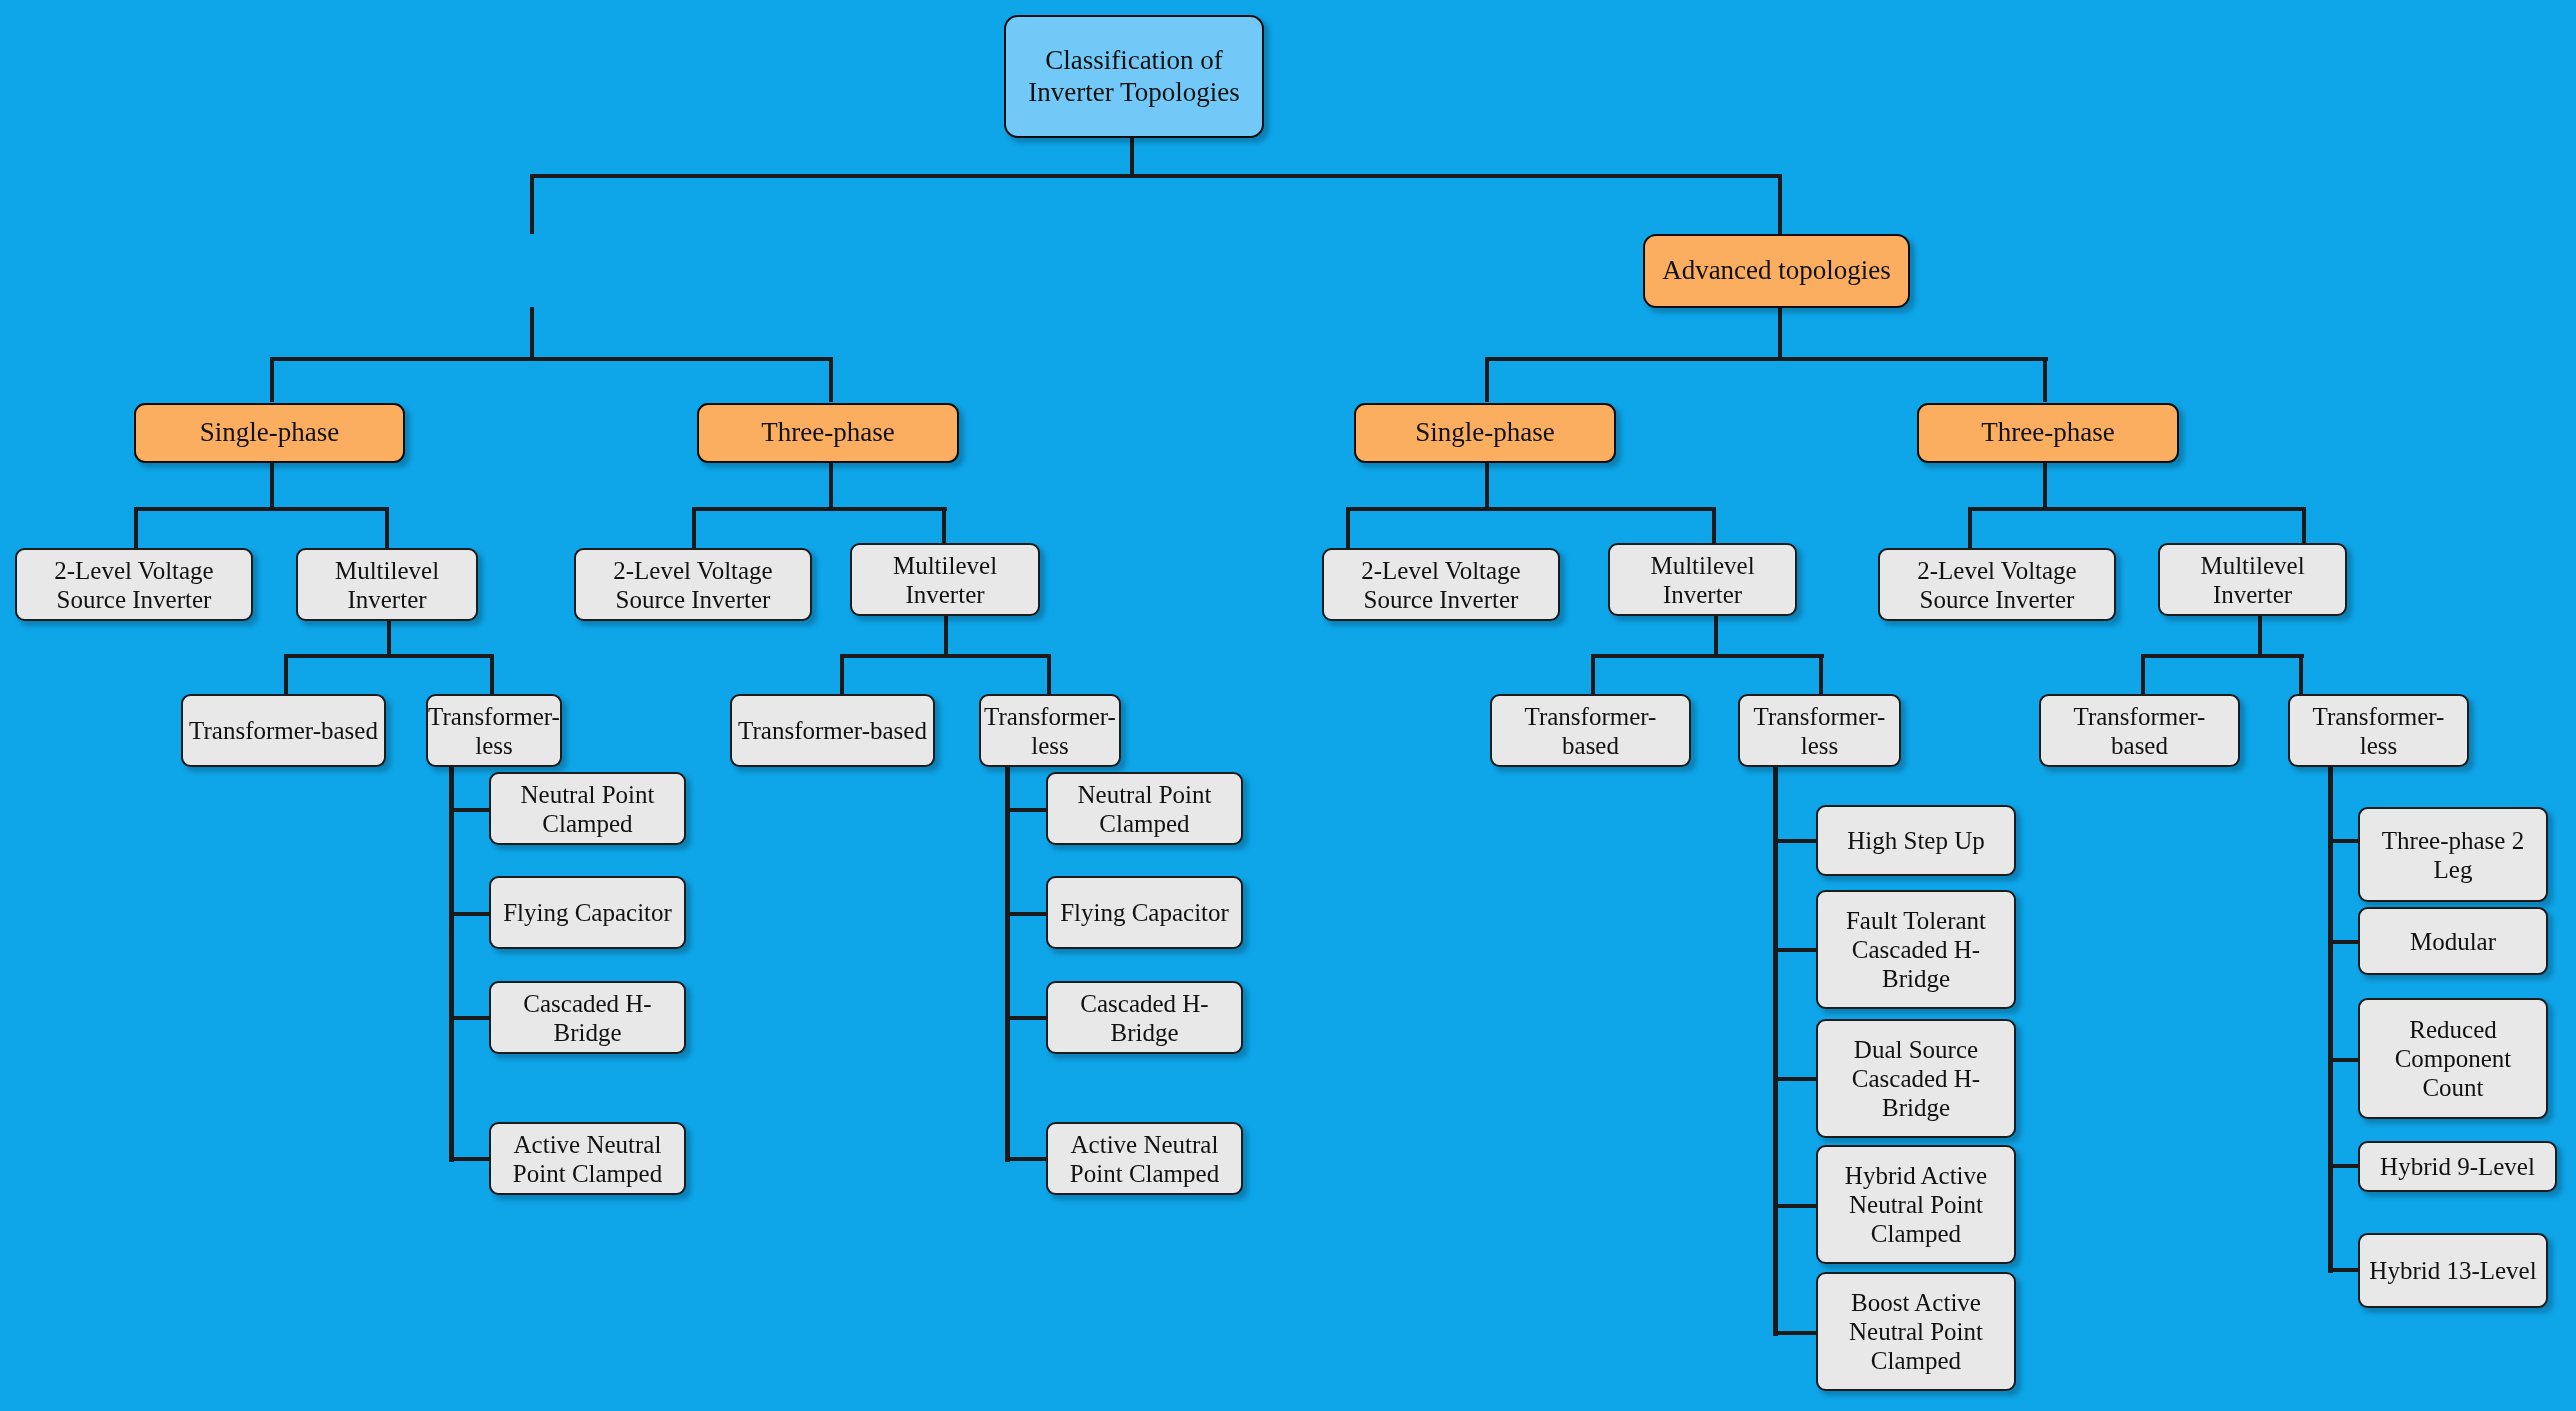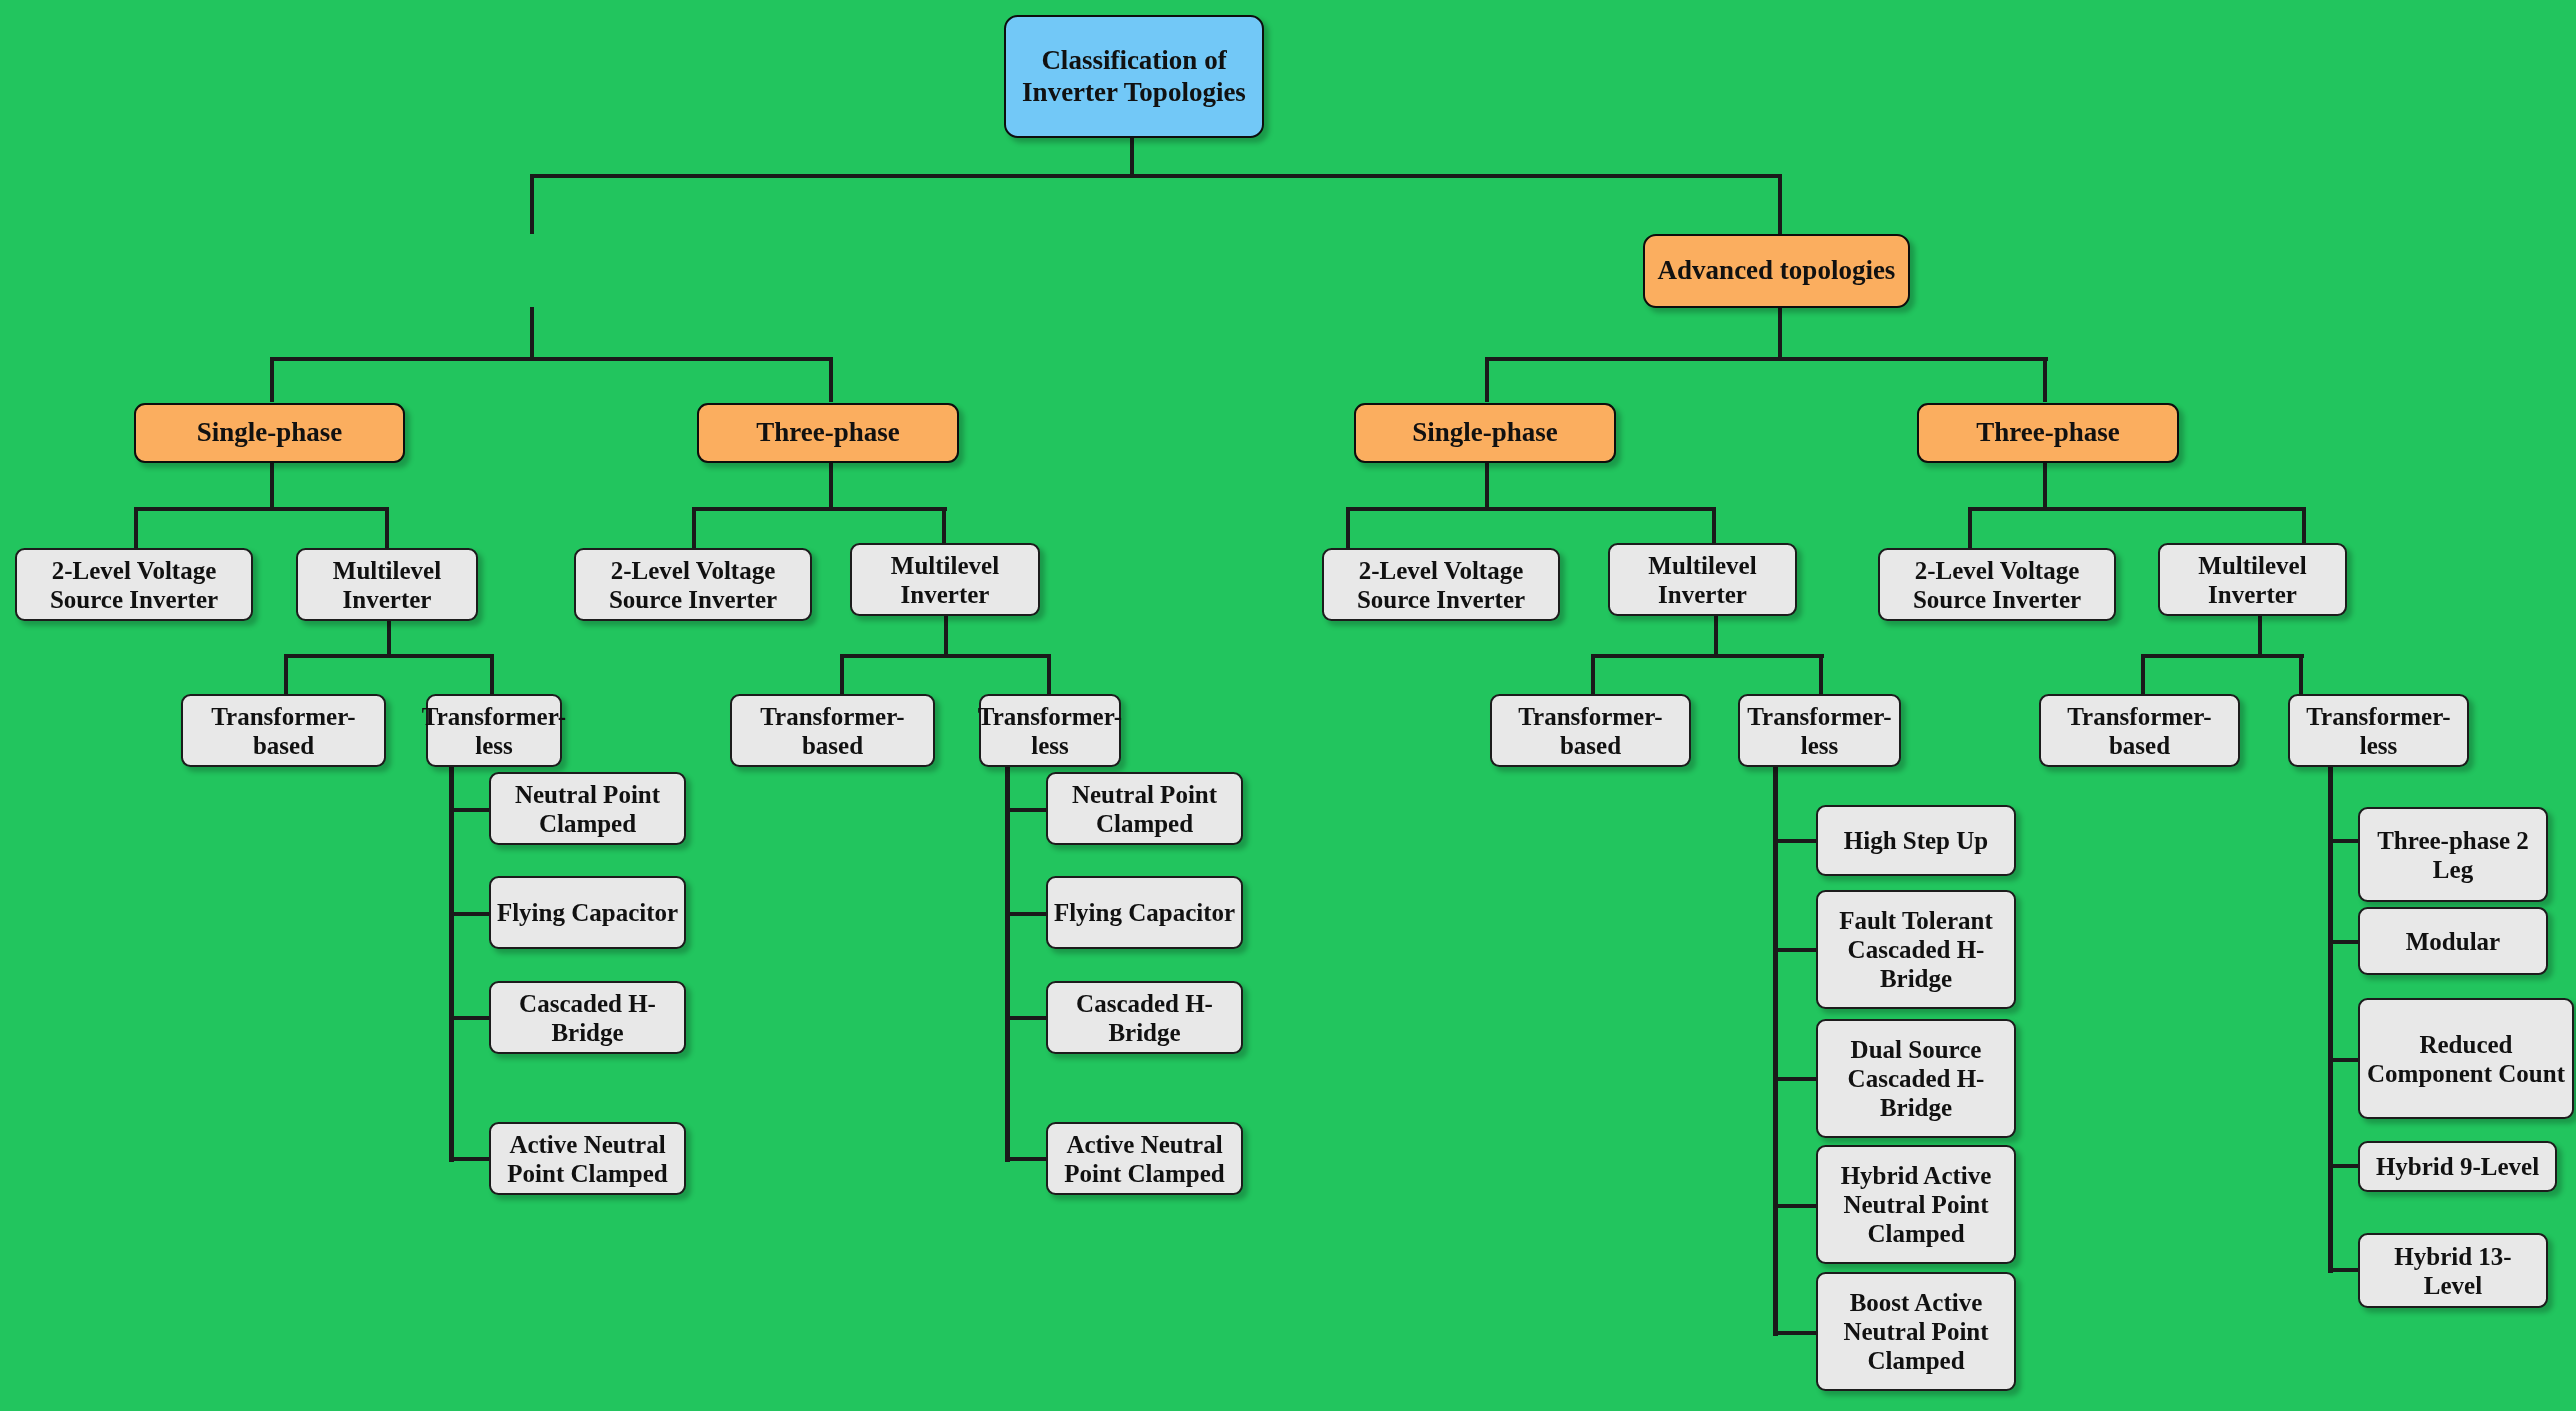--- a/index.html
+++ b/index.html
@@ -1,22 +1,21 @@
 <!DOCTYPE html>
 <html style="font-size:11px"><head>
 <meta charset="utf-8">
 <style>
   html,body{margin:0;padding:0;background:#ffffff;}
   #stage{
     position:relative;
     width:2576px;height:1412px;
-    background:#22c55e;
+    background:#0ea5e9;
     font-family:"Liberation Serif","DejaVu Serif",serif;
     overflow:hidden;
-    font-weight:bold;
   }
   .node{
     position:absolute;
     box-sizing:border-box;
     border:2.7px solid #1c1c1c;
     border-radius:11px;
     background:#e8e8e8;
     color:#111111;
     display:flex;
     align-items:center;
@@ -165,18 +164,18 @@
   <div class="node leaf" style="left:1046px;top:1122px;width:197px;height:73px;">Active Neutral Point Clamped</div>
 
   <div class="node leaf" style="left:1816px;top:805px;width:200px;height:71px;">High Step Up</div>
   <div class="node leaf" style="left:1816px;top:890px;width:200px;height:119px;">Fault Tolerant Cascaded H-Bridge</div>
   <div class="node leaf" style="left:1816px;top:1145px;width:200px;height:119px;">Hybrid Active Neutral Point Clamped</div>
   <div class="node leaf" style="left:1816px;top:1019px;width:200px;height:119px;">Dual Source Cascaded H-Bridge</div>
   <div class="node leaf" style="left:1816px;top:1272px;width:200px;height:119px;">Boost Active Neutral Point Clamped</div>
 
   <div class="node leaf" style="left:2358px;top:807px;width:190px;height:95px;">Three-phase 2 Leg</div>
   <div class="node leaf" style="left:2358px;top:907px;width:190px;height:68px;">Modular</div>
-  <div class="node leaf" style="left:2358px;top:998px;width:216px;height:121px;">Reduced Component Count</div>
+  <div class="node leaf" style="left:2358px;top:998px;width:190px;height:121px;">Reduced Component Count</div>
   <div class="node leaf" style="left:2358px;top:1141px;width:199px;height:51px;text-align:center;">Hybrid 9-Level</div>
   <div class="node leaf" style="left:2358px;top:1233px;width:190px;height:75px;">Hybrid 13-Level</div>
 
 </div>
 
 
 </body></html>

